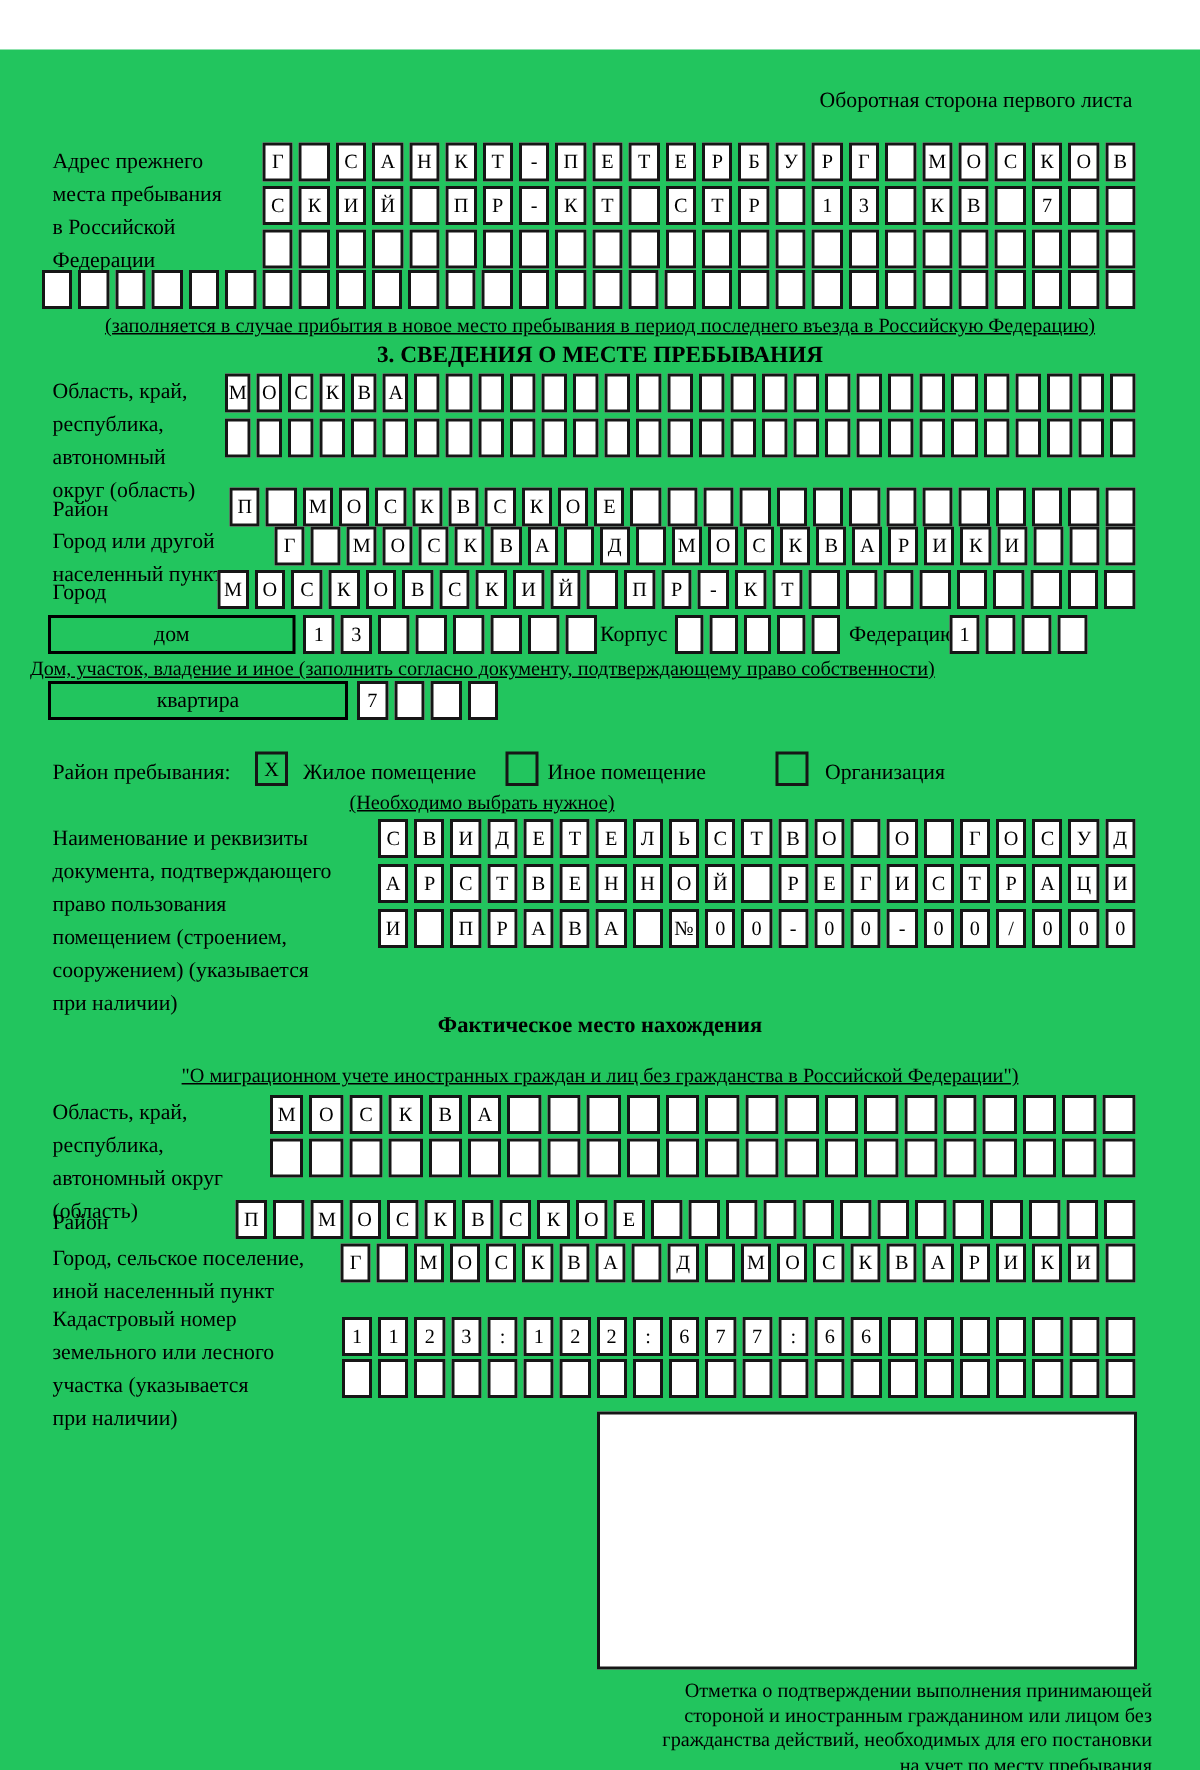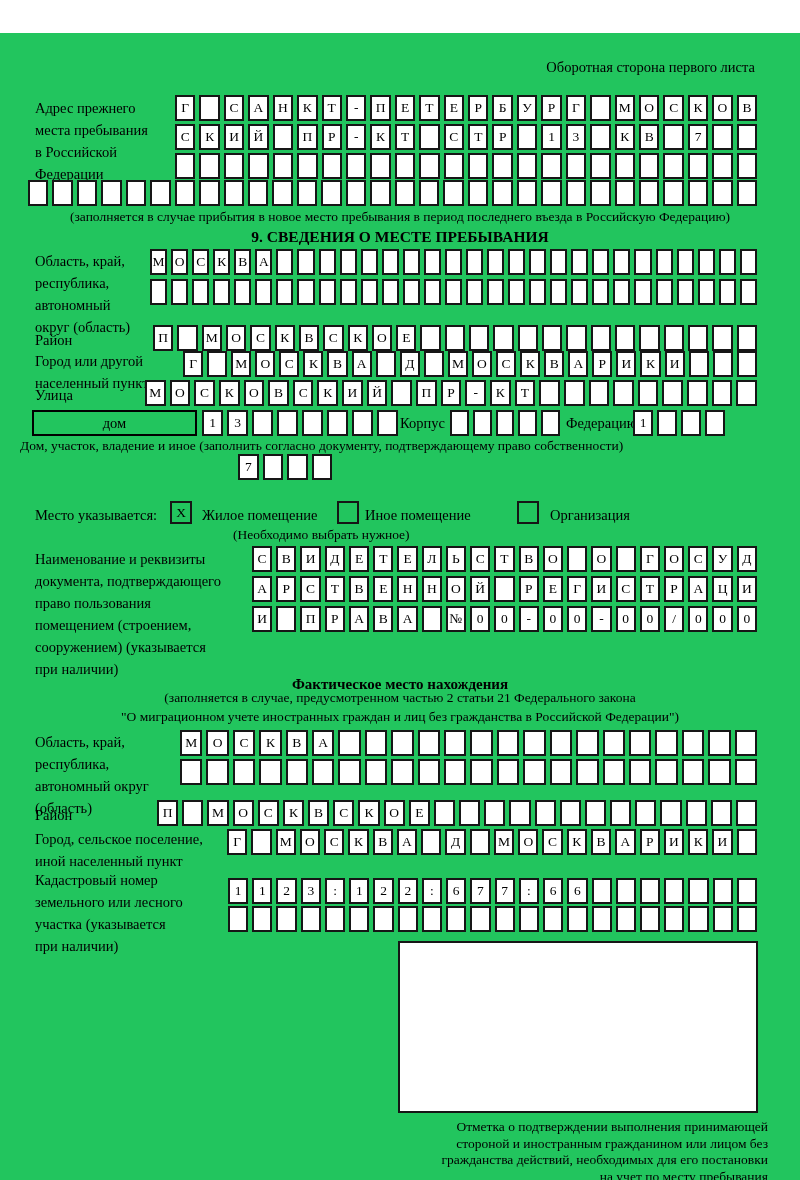--- a/index.html
+++ b/index.html
@@ -1,20 +1,20 @@
 <!DOCTYPE html>
 <html><head>
 <meta charset="utf-8">
 <style>
   html,body{margin:0;padding:0;background:#fff;}
   .page{position:relative;width:800px;height:1180px;background:#22c55e;
         font-family:"Liberation Serif","DejaVu Serif",serif;color:#000;overflow:hidden;margin-top:33px;}
   .hdr{position:absolute;font-size:14.5px;}
   .label{position:absolute;font-size:14.5px;line-height:22px;white-space:pre-line;}
-  .note{position:absolute;font-size:13.5px;line-height:17px;white-space:pre-line;}
+  .note{position:absolute;font-size:13.5px;line-height:17px;white-space:pre-line;text-decoration:underline;}
   .center{left:0;width:800px;text-align:center;}
   .title{position:absolute;font-weight:bold;font-size:15.5px;}
   .cellrow{position:absolute;display:flex;gap:4px;height:26px;}
   .cell{flex:1 1 0;min-width:0;border:2px solid #161616;display:flex;
         align-items:center;justify-content:center;font-size:13.5px;background:#fff;}
   .widebox{position:absolute;border:2px solid #000000;height:22px;display:flex;
         align-items:center;justify-content:center;font-size:14.5px;}
   .checkbox{position:absolute;width:18px;height:19px;border:2px solid #161616;display:flex;
         align-items:center;justify-content:center;font-size:13.5px;}
   .bigbox{position:absolute;border:2px solid #161616;background:#fff;}
@@ -136,21 +136,21 @@
       <div class="cell"></div>
       <div class="cell"></div>
       <div class="cell"></div>
       <div class="cell"></div>
       <div class="cell"></div>
       <div class="cell"></div>
       <div class="cell"></div>
     </div>
   <div class="note center" style="top:175px">(заполняется в случае прибытия в новое место пребывания в период последнего въезда в Российскую Федерацию)</div>
 
-  <div class="title center" style="top:195px">9. СВЕДЕНИЯ О МЕСТЕ ПРЕБЫВАНИЯ</div>
+  <div class="title center" style="top:195px">3. СВЕДЕНИЯ О МЕСТЕ ПРЕБЫВАНИЯ</div>
 
   <div class="label" style="left:35px;top:217px">Область, край,
 республика,
 автономный
 округ (область)</div>
   <div class="cellrow" style="left:150px;top:216px;width:607px">
       <div class="cell">М</div>
       <div class="cell">О</div>
       <div class="cell">С</div>
       <div class="cell">К</div>
@@ -263,21 +263,21 @@
       <div class="cell">А</div>
       <div class="cell">Р</div>
       <div class="cell">И</div>
       <div class="cell">К</div>
       <div class="cell">И</div>
       <div class="cell"></div>
       <div class="cell"></div>
       <div class="cell"></div>
     </div>
 
-  <div class="label" style="left:35px;top:351px">Улица</div>
+  <div class="label" style="left:35px;top:351px">Город</div>
   <div class="cellrow" style="left:145px;top:347px;width:612px">
       <div class="cell">М</div>
       <div class="cell">О</div>
       <div class="cell">С</div>
       <div class="cell">К</div>
       <div class="cell">О</div>
       <div class="cell">В</div>
       <div class="cell">С</div>
       <div class="cell">К</div>
       <div class="cell">И</div>
@@ -320,28 +320,29 @@
     </div>
   <div class="label" style="left:566px;top:379px">Федерацию</div>
   <div class="cellrow" style="left:633px;top:377px;width:92px">
       <div class="cell">1</div>
       <div class="cell"></div>
       <div class="cell"></div>
       <div class="cell"></div>
     </div>
   <div class="note" style="left:20px;top:404px">Дом, участок, владение и иное (заполнить согласно документу, подтверждающему право собственности)</div>
 
+  <div class="widebox" style="left:32px;top:421px;width:196px">квартира</div>
   <div class="cellrow" style="left:238px;top:421px;width:94px">
       <div class="cell">7</div>
       <div class="cell"></div>
       <div class="cell"></div>
       <div class="cell"></div>
     </div>
 
-  <div class="label" style="left:35px;top:471px">Место указывается:</div>
+  <div class="label" style="left:35px;top:471px">Район пребывания:</div>
   <div class="checkbox" style="left:170px;top:468px">X</div>
   <div class="label" style="left:202px;top:471px">Жилое помещение</div>
   <div class="checkbox" style="left:337px;top:468px"></div>
   <div class="label" style="left:365px;top:471px">Иное помещение</div>
   <div class="checkbox" style="left:517px;top:468px"></div>
   <div class="label" style="left:550px;top:471px">Организация</div>
   <div class="note" style="left:233px;top:493px">(Необходимо выбрать нужное)</div>
 
   <div class="label" style="left:35px;top:515px">Наименование и реквизиты
 документа, подтверждающего
@@ -413,21 +414,20 @@
       <div class="cell">-</div>
       <div class="cell">0</div>
       <div class="cell">0</div>
       <div class="cell">/</div>
       <div class="cell">0</div>
       <div class="cell">0</div>
       <div class="cell">0</div>
     </div>
 
   <div class="title center" style="top:643px;font-size:15px">Фактическое место нахождения</div>
-  <div class="note center" style="top:656px">(заполняется в случае, предусмотренном частью 2 статьи 21 Федерального закона</div>
   <div class="note center" style="top:675px">"О миграционном учете иностранных граждан и лиц без гражданства в Российской Федерации")</div>
 
   <div class="label" style="left:35px;top:698px">Область, край,
 республика,
 автономный округ
 (область)</div>
   <div class="cellrow" style="left:180px;top:697px;width:577px">
       <div class="cell">М</div>
       <div class="cell">О</div>
       <div class="cell">С</div>

